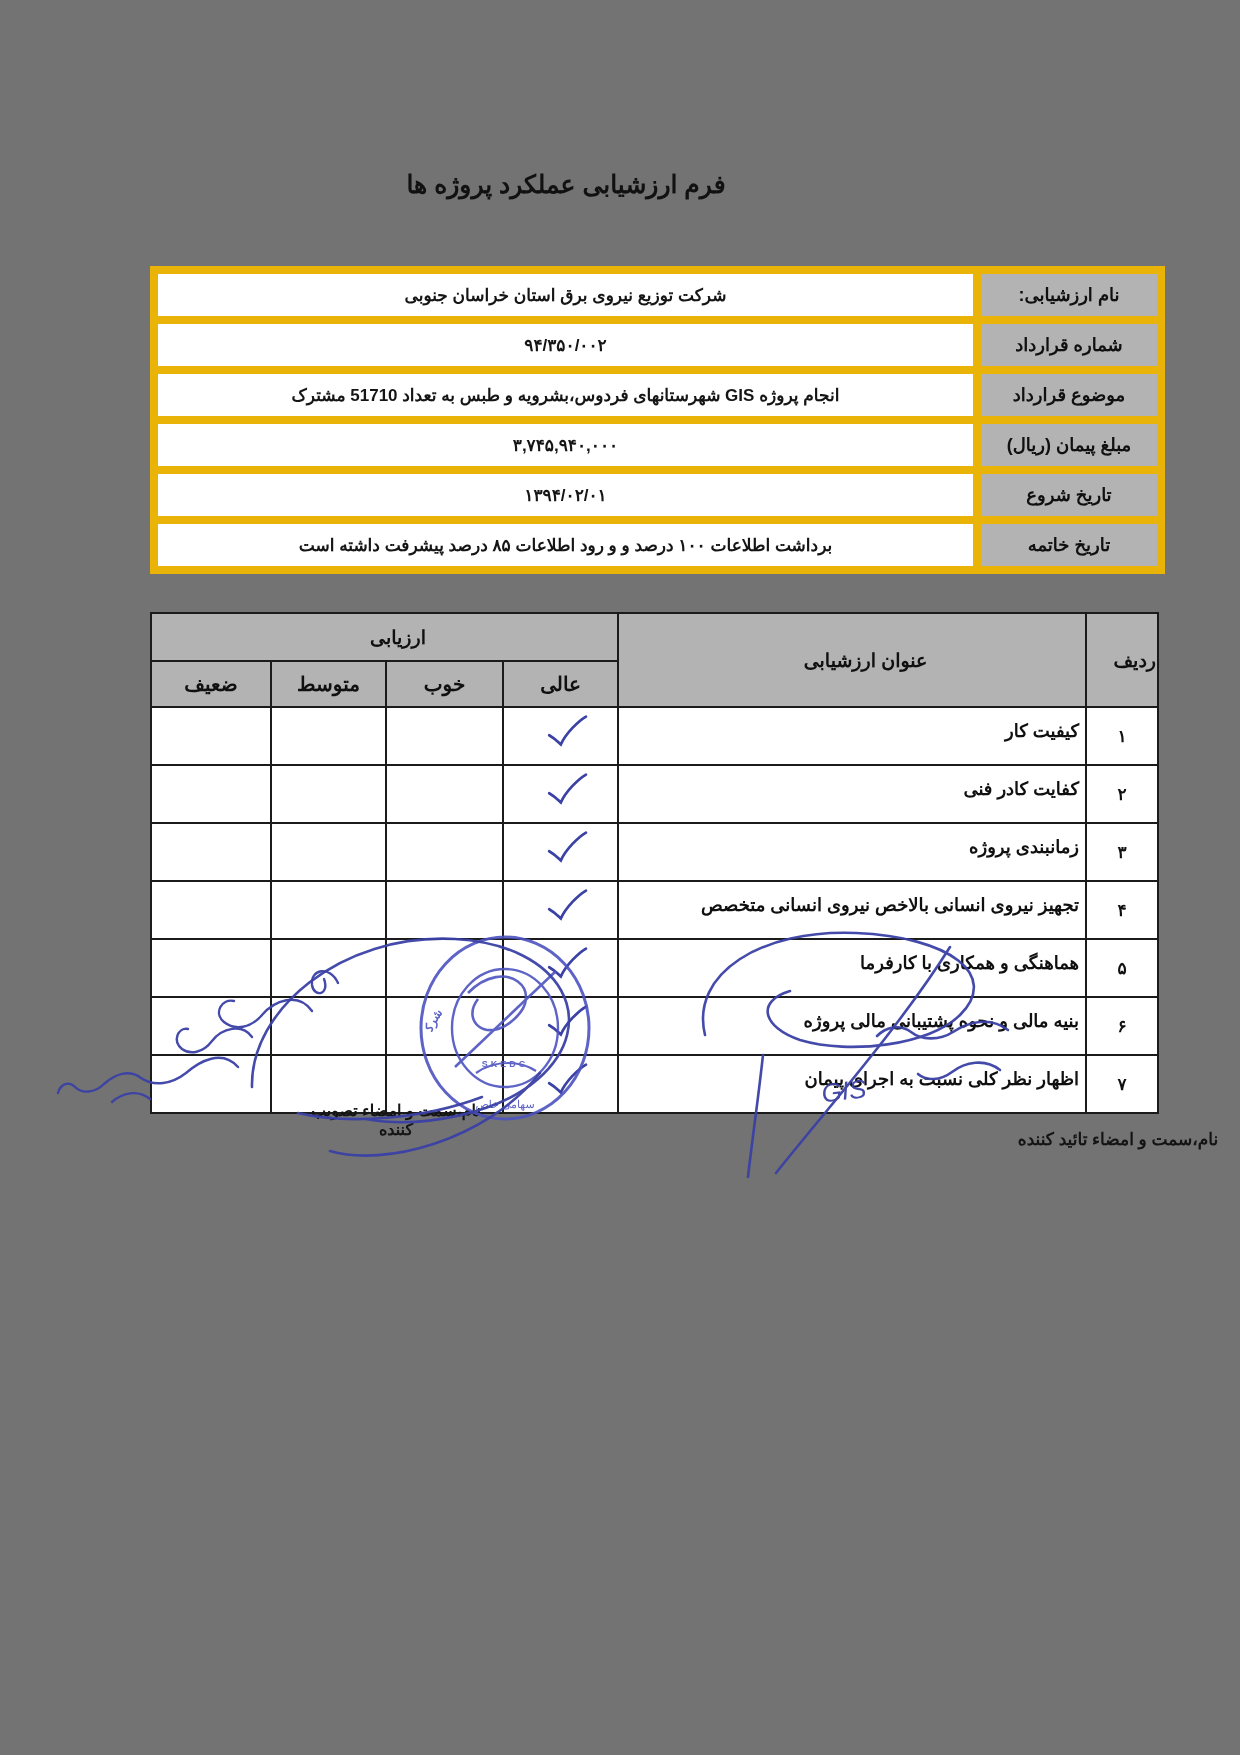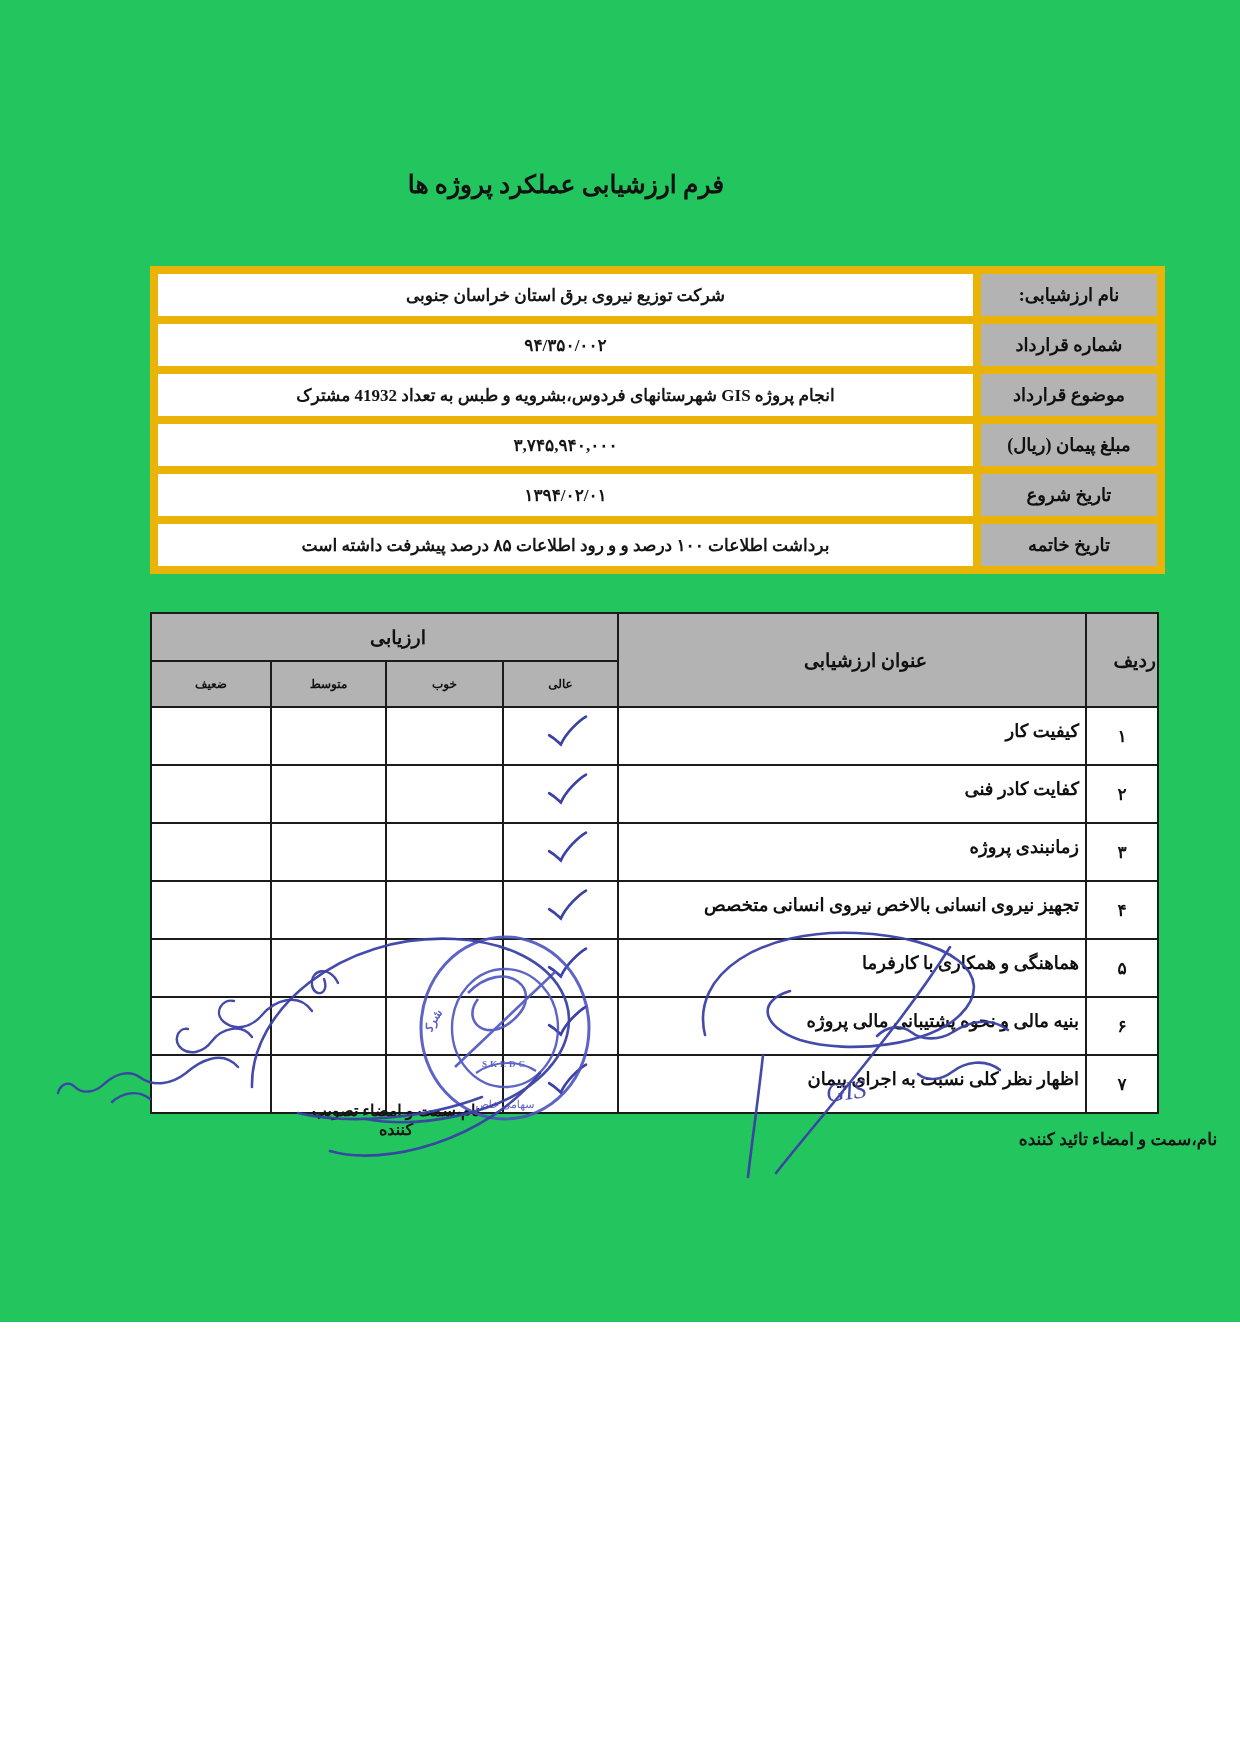--- a/index.html
+++ b/index.html
@@ -1,20 +1,20 @@
 <!DOCTYPE html>
 <html lang="fa" dir="rtl"><head>
 <meta charset="utf-8">
 <style>
   html,body{margin:0;padding:0;background:#ffffff;}
   .page{
     position:relative;
-    width:1240px;height:1322px;
-    background:#22c55e;
-    font-family:Liberation Serif, serif;
+    width:1240px;height:1755px;
+    background:#737373;
+    font-family:Liberation Sans, sans-serif;
     color:#161616;
     direction:rtl;
     overflow:hidden;
   }
   .doc-title{
     position:absolute;top:170px;left:388px;width:356px;
     text-align:center;font-size:25px;font-weight:bold;color:#111;
   }
   
   table{border-collapse:collapse;table-layout:fixed;}
@@ -36,21 +36,21 @@
   }
   
   .eval-table{
     position:absolute;top:612px;left:150px;width:1007px;
   }
   .eval-table td{
     border:2px solid #1b1b1b;vertical-align:middle;font-weight:bold;color:#101010;
   }
   .eval-table td.hd{background:#b3b3b3;text-align:center;font-size:19px;}
   .eval-table tr.h1 td{height:44px;padding-left:28px;}
-  .eval-table tr.h2 td{height:42px;font-size:12px;}
+  .eval-table tr.h2 td{height:42px;font-size:20px;}
   .eval-table tr.dr td{height:45px;background:#fff;}
   .eval-table td.num{text-align:center;font-size:17px;}
   .eval-table td.ttl{text-align:right;padding:0 6px 11px 4px;font-size:18px;}
   .eval-table td.rate{position:relative;}
   .rate .check{display:none;}
   .rate.checked .check{
     display:flex;align-items:center;justify-content:center;
     position:absolute;inset:0;transform:translate(6px,-4px) rotate(-4deg);
   }
   .rate.checked .check svg{overflow:visible;}
@@ -79,21 +79,21 @@
         <tr>
       <td class="lbl">نام ارزشیابی:</td>
       <td class="val">شرکت توزیع نیروی برق استان خراسان جنوبی</td>
     </tr>
     <tr>
       <td class="lbl">شماره قرارداد</td>
       <td class="val">۹۴/۳۵۰/۰۰۲</td>
     </tr>
     <tr>
       <td class="lbl">موضوع قرارداد</td>
-      <td class="val">انجام پروژه GIS شهرستانهای فردوس،بشرویه و طبس به تعداد 41932 مشترک</td>
+      <td class="val">انجام پروژه GIS شهرستانهای فردوس،بشرویه و طبس به تعداد 51710 مشترک</td>
     </tr>
     <tr>
       <td class="lbl">مبلغ پیمان (ریال)</td>
       <td class="val">۳,۷۴۵,۹۴۰,۰۰۰</td>
     </tr>
     <tr>
       <td class="lbl">تاریخ شروع</td>
       <td class="val">۱۳۹۴/۰۲/۰۱</td>
     </tr>
     <tr>

